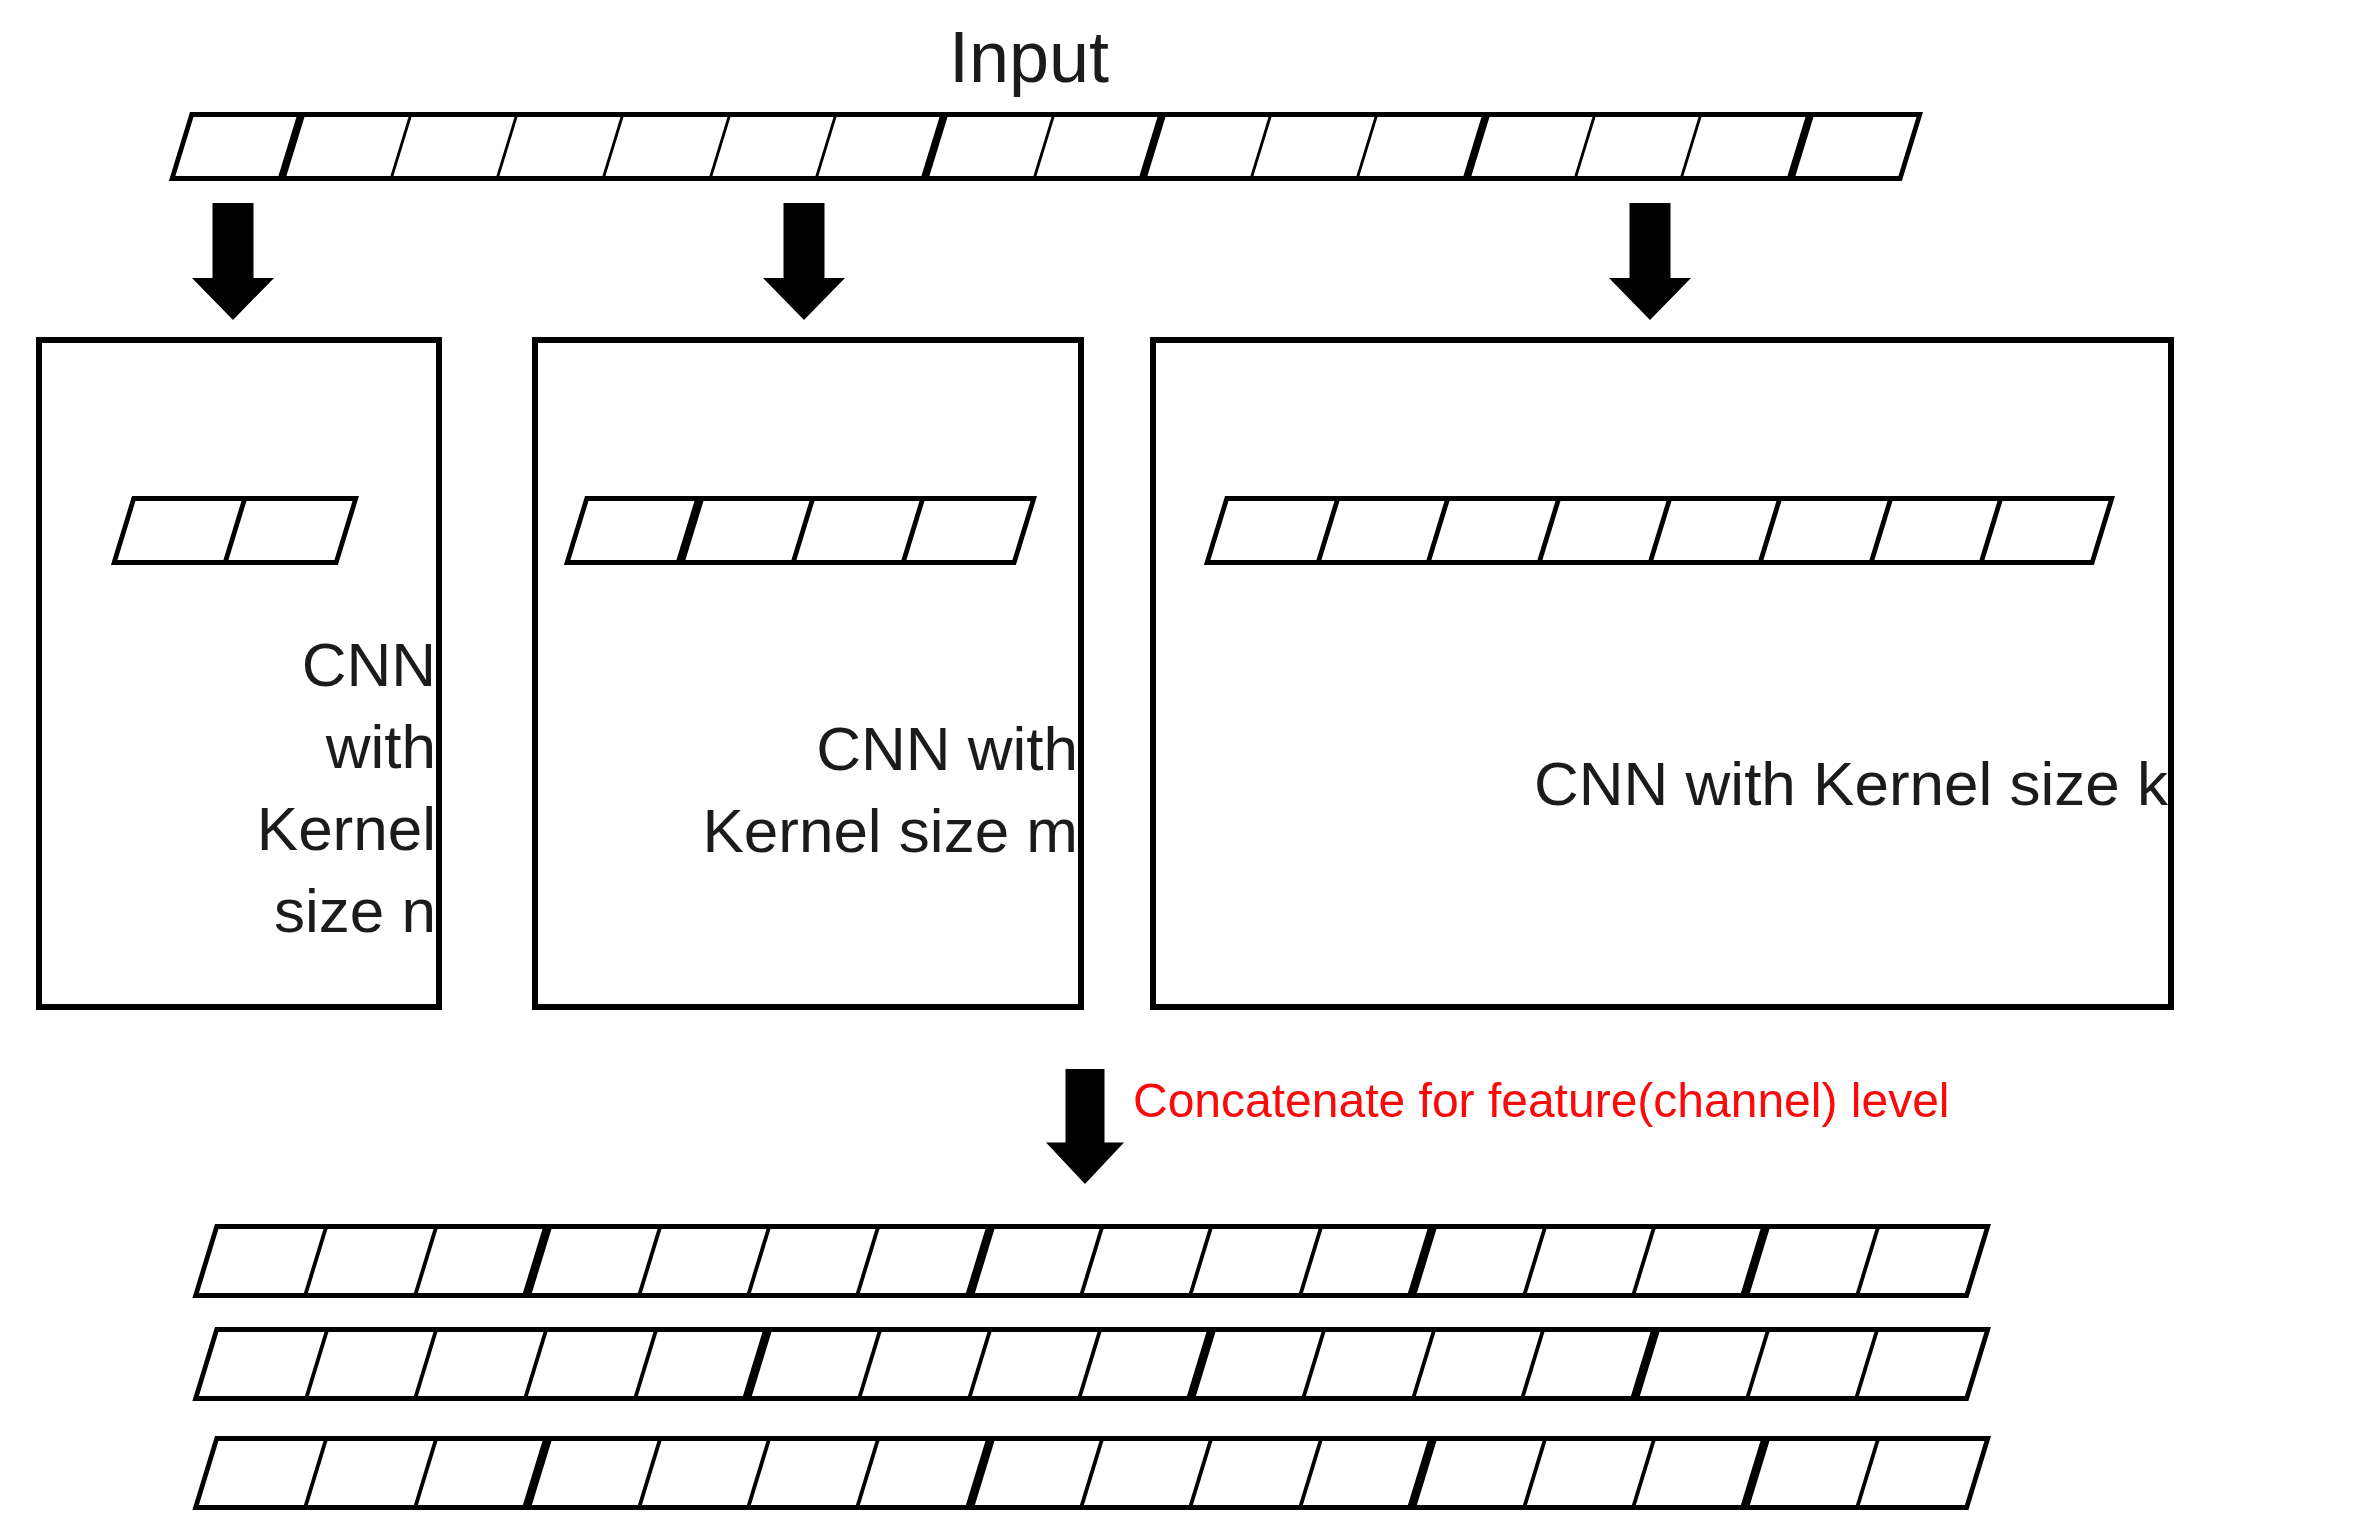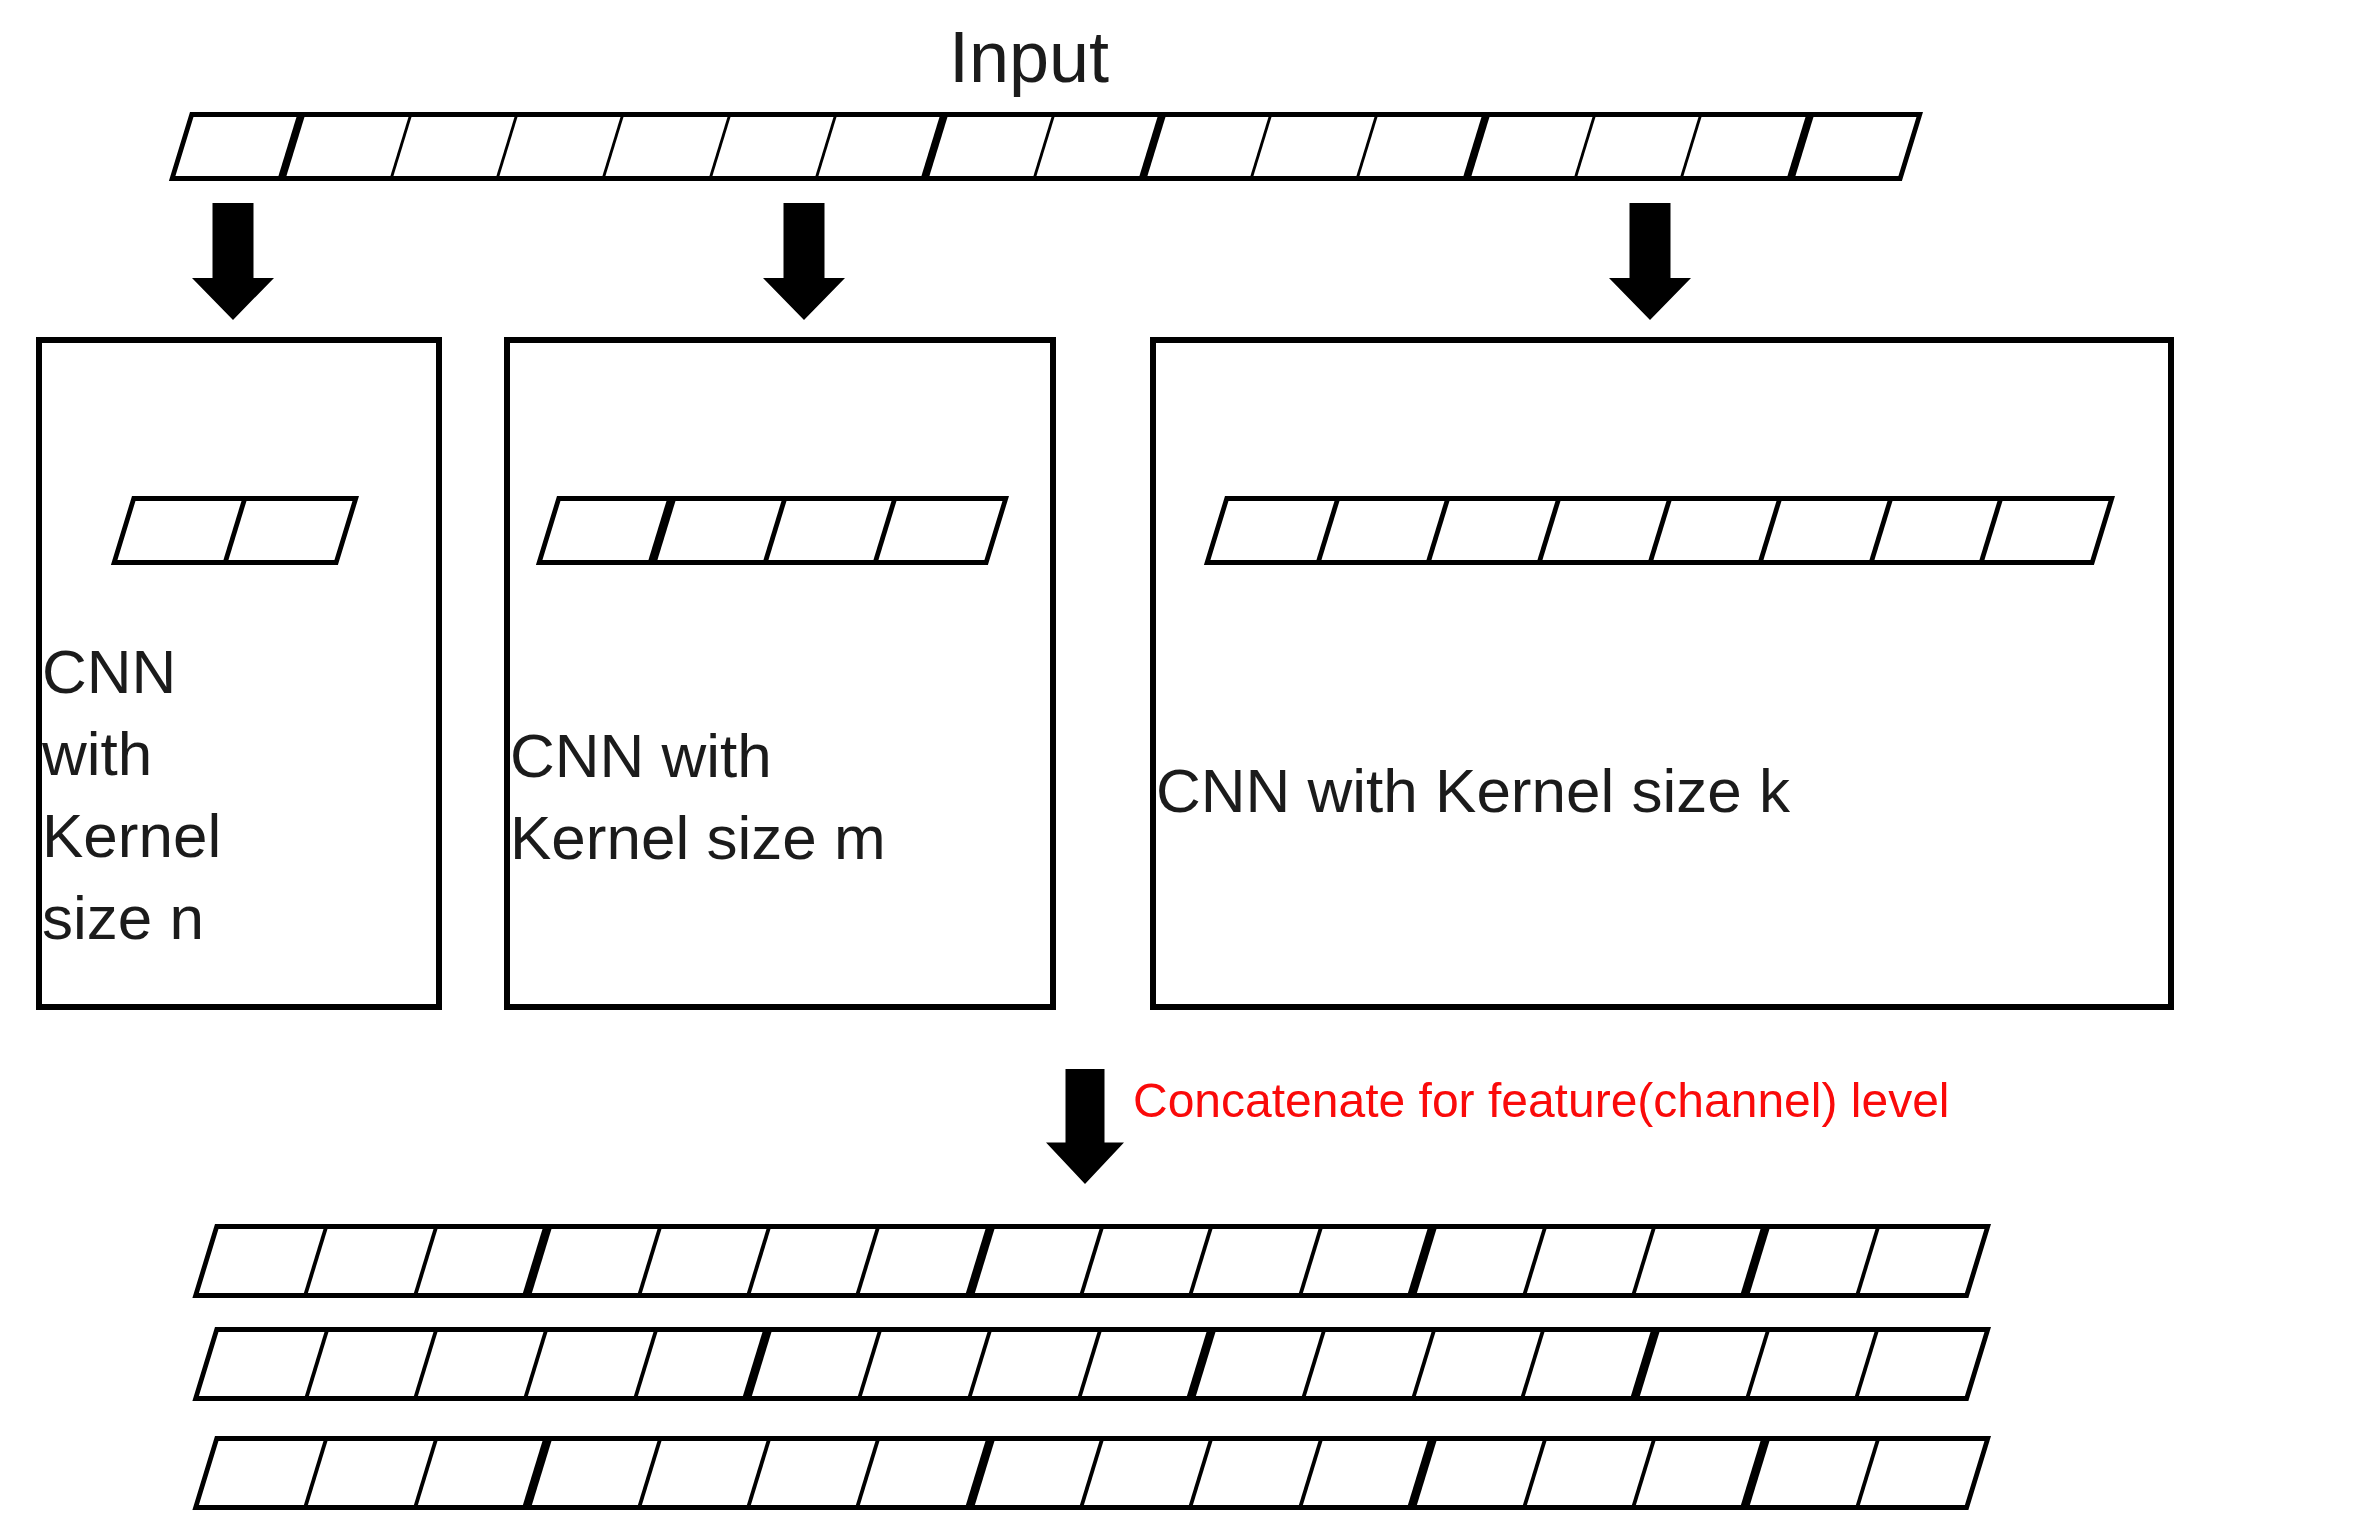--- a/index.html
+++ b/index.html
@@ -22,22 +22,22 @@
   .out-strip .cell{border-right-width:4.9px;}
   .out-strip .cell.bold{border-right-width:9.7px;}
   
   .arrow{
     position:absolute;background:#000;
     clip-path:polygon(25% 0,75% 0,75% 64%,100% 64%,50% 100%,0 64%,25% 64%);
   }
   
   .box{position:absolute;top:337px;height:661px;border:6.8px solid #000;background:#fff;}
   .box-label{
-    position:absolute;left:0;width:100%;text-align:left;
-    font-size:62px;line-height:82px;white-space:pre-line;color:#1b1b1b;margin-top:7px;
+    position:absolute;left:0;width:100%;text-align:right;
+    font-size:62px;line-height:82px;white-space:pre-line;color:#1b1b1b;
   }
   
   .input-label{
     position:absolute;left:1029px;top:15.5px;transform:translateX(-50%);
     font-size:72px;color:#1b1b1b;
   }
   .concat-label{
     position:absolute;left:1133px;top:1073px;
     font-size:48px;font-weight:normal;white-space:nowrap;color:#fa0a0a;
   }
@@ -75,21 +75,21 @@
     <div class="strip kernel-strip" style="left:90px;top:153px;width:217px;height:59px;">
         <div class="cell"></div>
         <div class="cell"></div>
       </div>
     <div class="box-label" style="top:281px;">CNN
 with
 Kernel
 size n</div>
   </div>
 
-  <div class="box" style="left:504px;width:540px;">
+  <div class="box" style="left:532px;width:540px;">
     <div class="strip kernel-strip" style="left:47px;top:153px;width:442px;height:59px;">
         <div class="cell bold"></div>
         <div class="cell"></div>
         <div class="cell"></div>
         <div class="cell"></div>
       </div>
     <div class="box-label" style="top:365px;">CNN with
 Kernel size m</div>
   </div>
 

